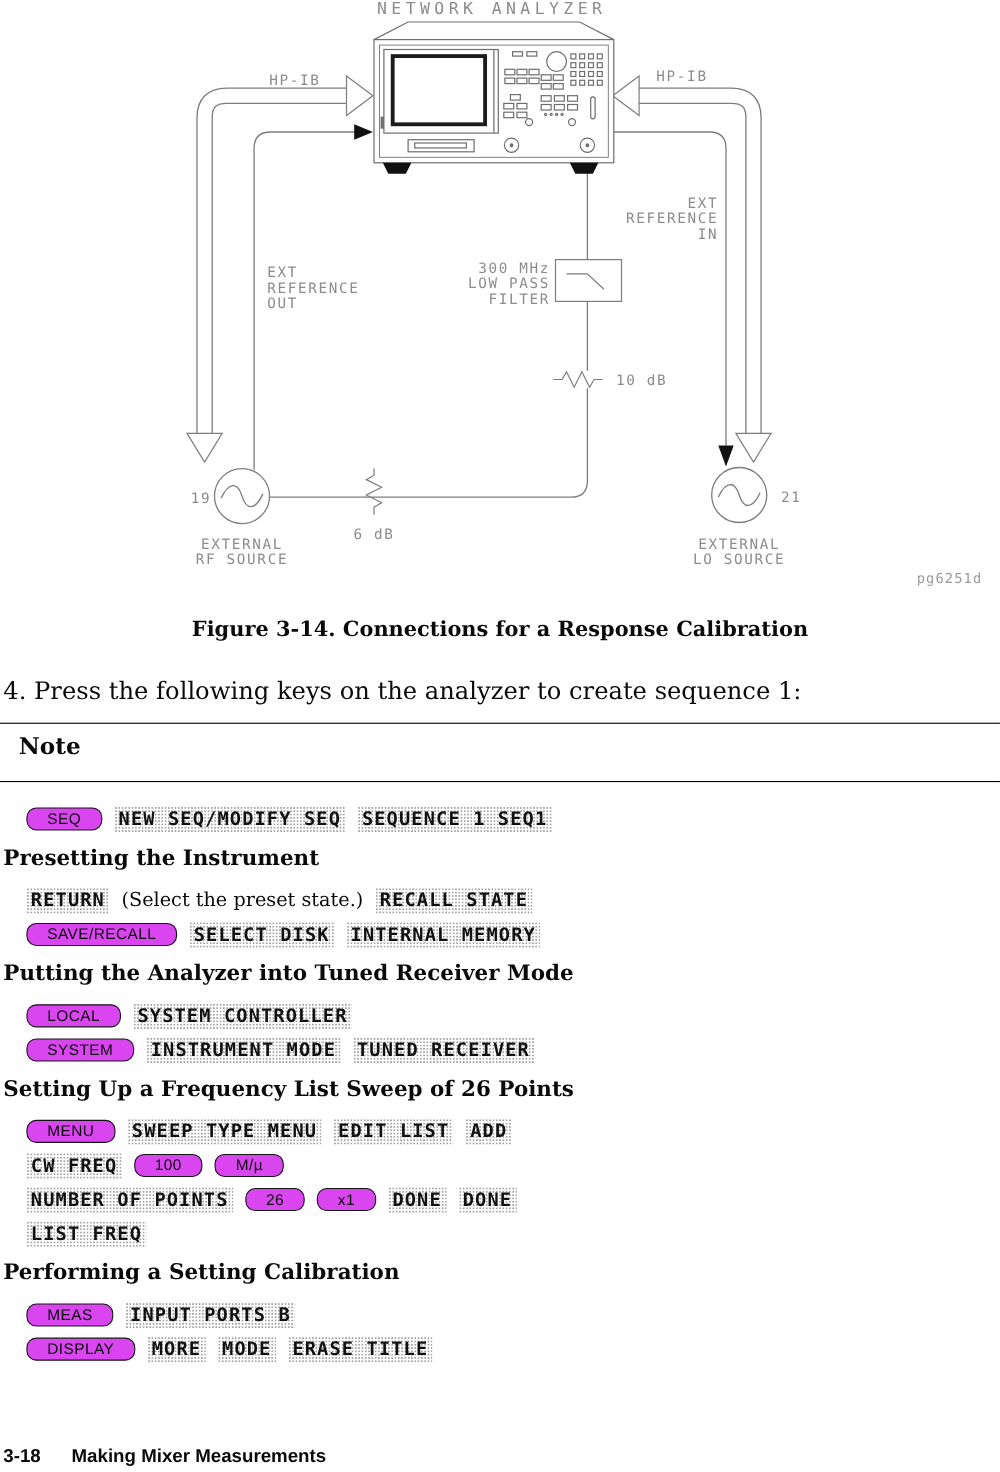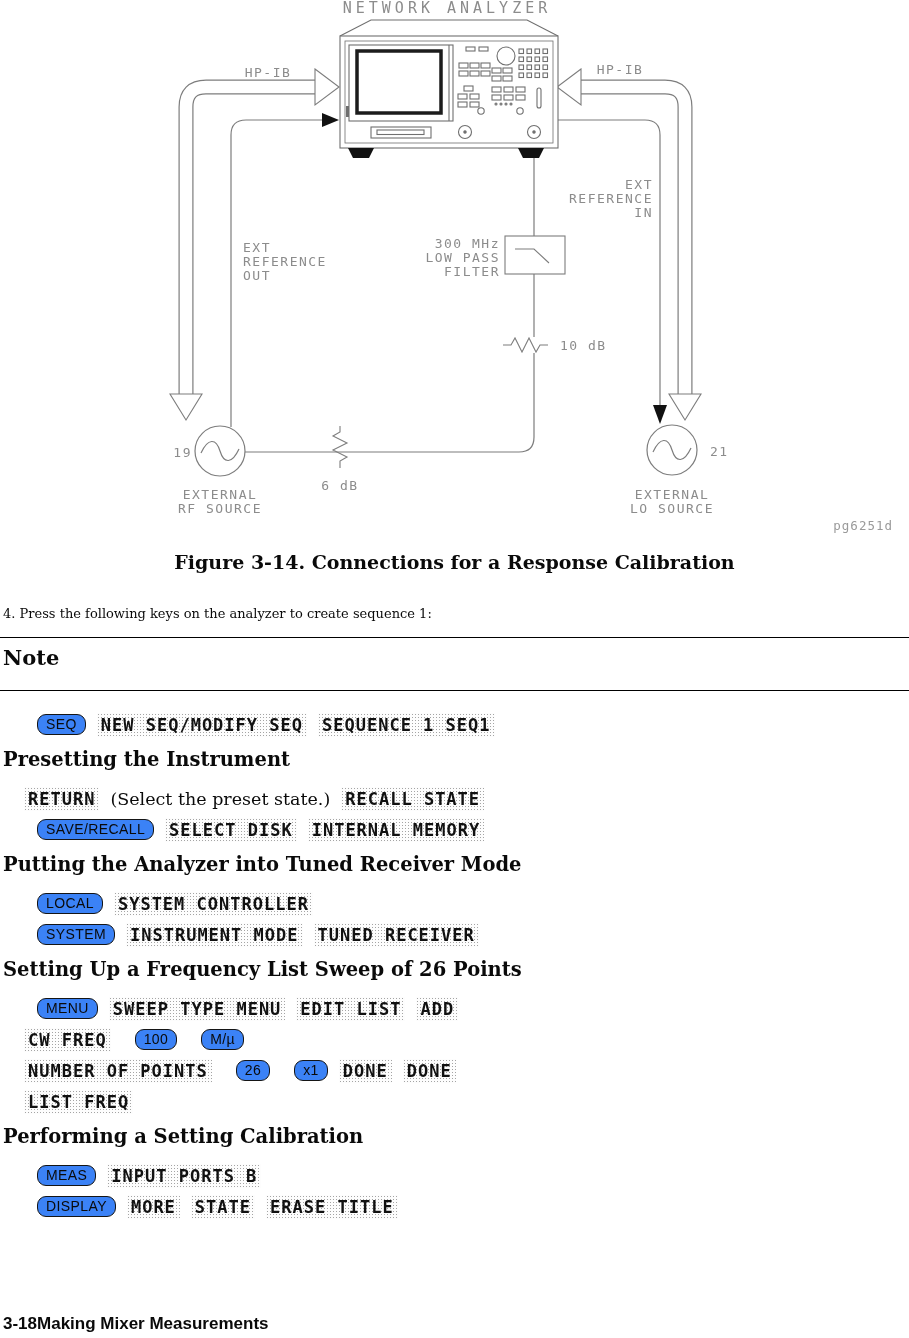--- a/index.html
+++ b/index.html
@@ -10,46 +10,46 @@
   .page{position:absolute;inset:0;}
 
   
   .diagram-wrap{width:795px;height:545px;position:relative;}
   svg{display:block;}
   .dtext{font-family:"DejaVu Sans Mono", monospace;font-size:13px;fill:#8c8c8c;letter-spacing:1.5px;}
   .dtitle{font-family:"DejaVu Sans Mono", monospace;font-size:15px;fill:#8c8c8c;letter-spacing:4px;}
   .dplot{font-family:"DejaVu Sans Mono", monospace;font-size:12.5px;fill:#9a9a9a;letter-spacing:1px;}
 
   
-  .caption{ text-align:center;font-weight:bold;font-size:19px;margin:6px 0 0;}
-  .step{ font-size:13px;margin:33px 0 15px 3px;}
+  .caption{ text-align:center;font-weight:bold;font-size:19px;margin:16px 0 0;}
+  .step{ font-size:22px;margin:33px 0 15px 3px;}
   .note-block{margin-top:16px;border-top:1.5px solid #000;border-bottom:1.5px solid #000;
     padding:7px 0 20px;display:flex;}
-  .note-label{font-weight:bold;font-size:21px;width:150px;padding-left:3px;box-sizing:border-box;}
+  .note-label{font-weight:bold;font-size:21px;width:150px;padding-left:17px;box-sizing:border-box;}
   .note-text{font-size:17.5px;line-height:1.48;width:725px;}
 
   .seq{margin-top:20px;}
   .seq-heading{font-size:19.5px;font-weight:bold;margin:10px 0 14px 3px;line-height:23px;}
   .seq-line{display:flex;align-items:center;gap:11px;margin:4px 0 4px 24px;height:27px;}
   .hardkey{
     font-family:"Liberation Sans", sans-serif;font-size:14px;letter-spacing:.4px;
-    border:1.7px solid #151515;border-radius:9px;padding:1px 8px 2px;background:#3b82f6;white-space:nowrap;margin-left:13px;
+    border:1.7px solid #151515;border-radius:9px;padding:1px 18px 2px;background:#d946ef;white-space:nowrap;
   }
   .softkey{
     font-family:"DejaVu Sans Mono", monospace;font-size:17px;font-weight:bold;letter-spacing:1px;
     padding:2px 4px;white-space:nowrap;color:#111;
     background-color:#fdfdfd;
     background-image:radial-gradient(circle, #a4a4a4 0.8px, rgba(0,0,0,0) 0.95px);
     background-size:3px 3px;
   }
   .plain-text{font-size:17.5px;white-space:nowrap;}
 
   .footer{
     position:absolute;left:3px;top:1314px;
-    font-family:"Liberation Sans", sans-serif;font-weight:bold;font-size:17px;display:flex;
+    font-family:"Liberation Sans", sans-serif;font-weight:bold;font-size:17px;display:flex;gap:28px;
   }
 </style>
 </head>
 <body>
 
 <div class="page">
 
   <div class="diagram-wrap">
     <svg width="909" height="545" viewBox="0 0 909 545">
 
@@ -266,21 +266,21 @@
       </div>
       <div class="seq-section">
         <div class="seq-heading">Performing a Setting Calibration</div>
         <div class="seq-line">
           <span class="hardkey">MEAS</span>
           <span class="softkey">INPUT PORTS B</span>
         </div>
         <div class="seq-line">
           <span class="hardkey">DISPLAY</span>
           <span class="softkey">MORE</span>
-          <span class="softkey">STATE</span>
+          <span class="softkey">MODE</span>
           <span class="softkey">ERASE TITLE</span>
         </div>
       </div>
     </div>
 
   <div class="footer">
     <span>3-18</span>
     <span>Making Mixer Measurements</span>
   </div>
 

